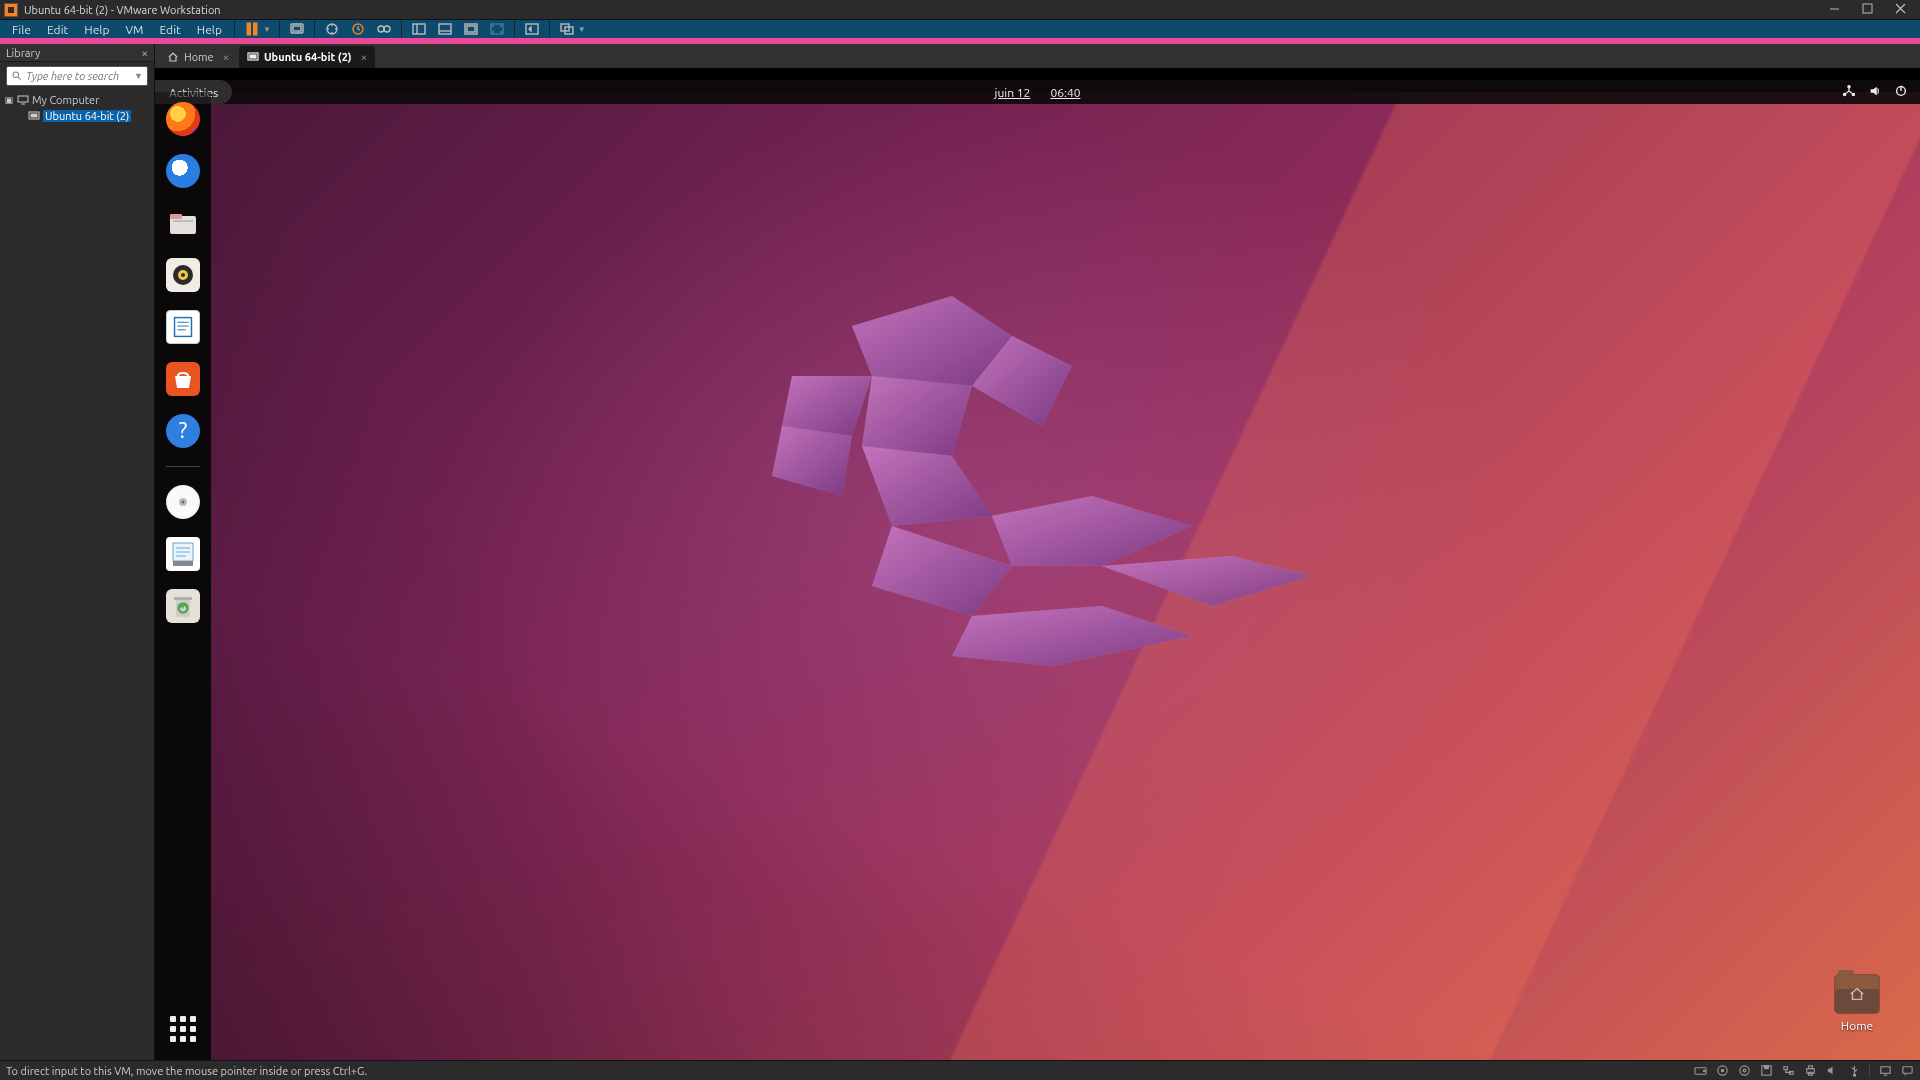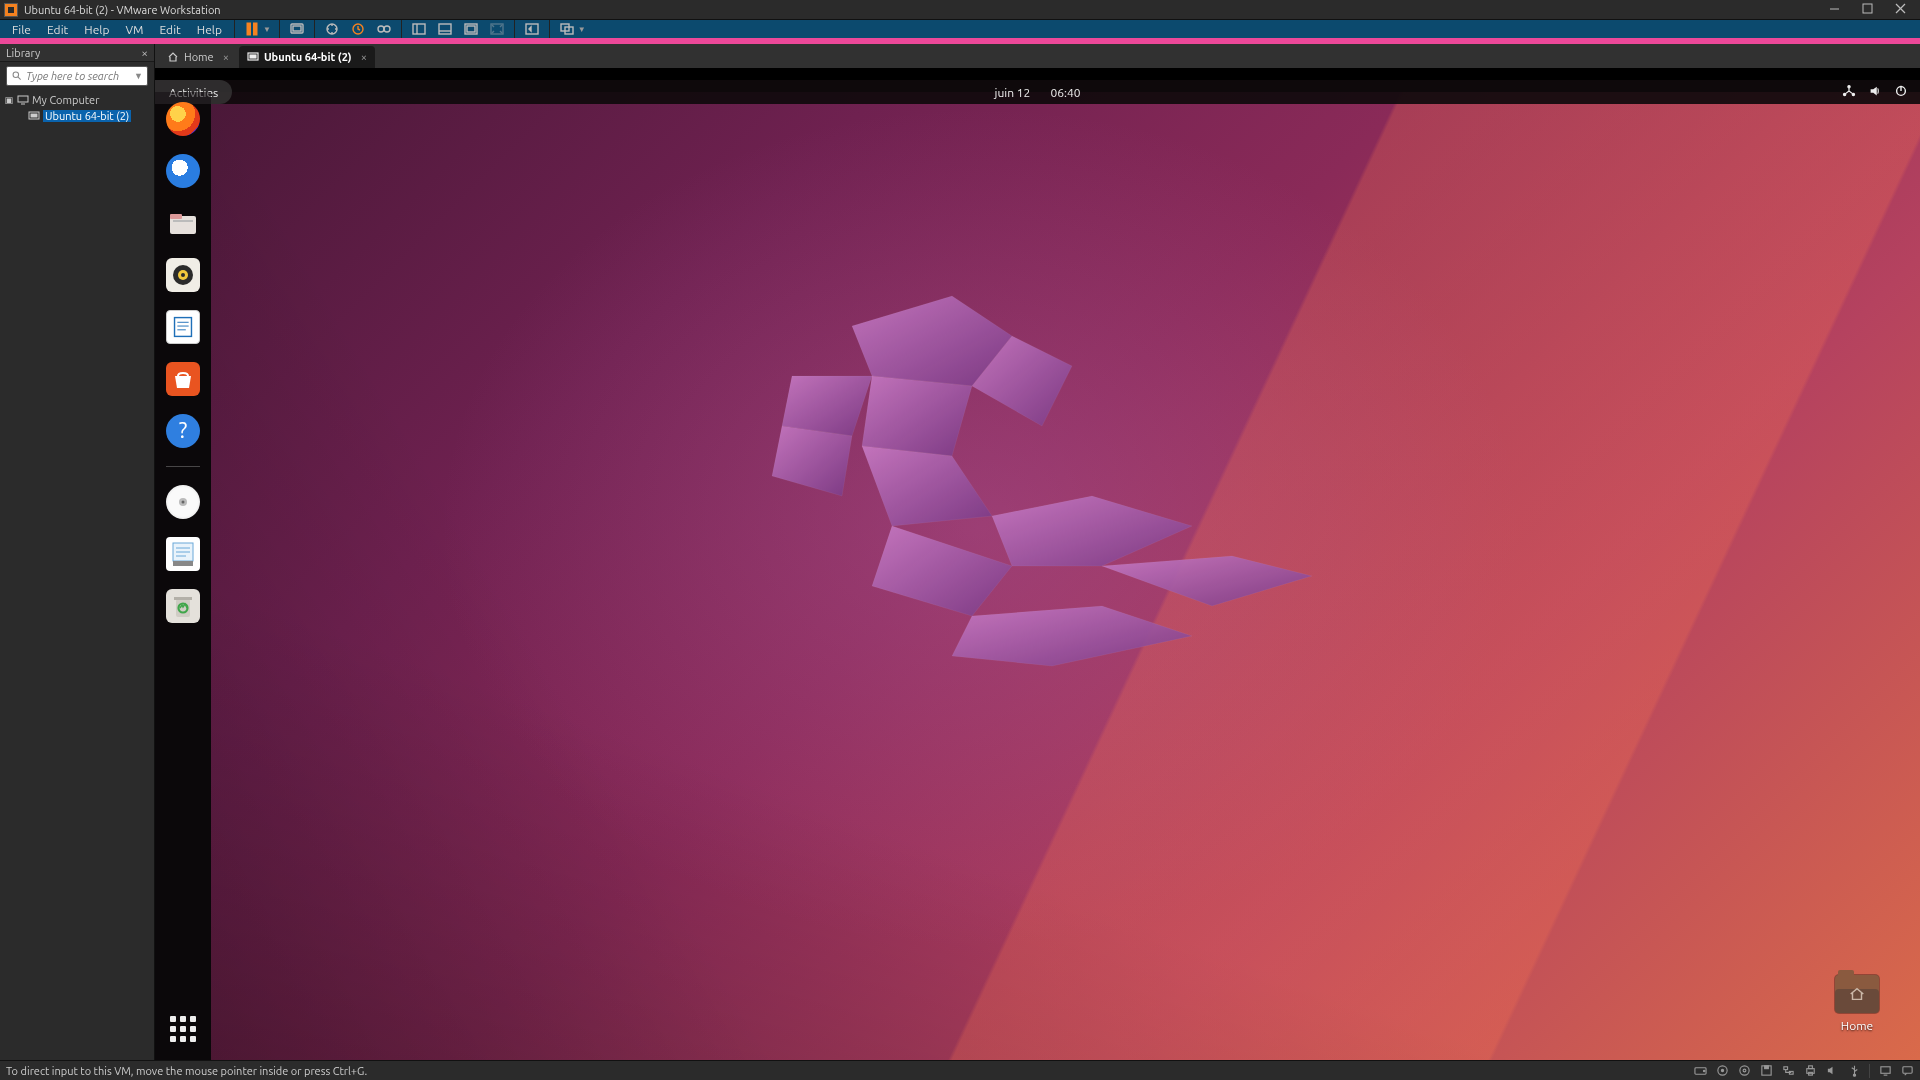--- a/index.html
+++ b/index.html
@@ -46,21 +46,21 @@
 .tab.active { background: #1a1a1a; color: #fff; }
 .tab .tx { margin-left:4px; color:#999; font-size:11px; cursor:pointer; }
 .tab .ticon { width:12px; height:12px; display:inline-flex; align-items:center; justify-content:center; }
 
 
 .vm { flex: 1; background: #000; position: relative; overflow:hidden; }
 
 
 .gnome-top { position: absolute; top: 12px; left: 0; right: 0; height: 24px; background: rgba(15,10,12,0.92); display: flex; align-items: center; font-size: 12px; color: #eee; }
 .activities { background: rgba(60,60,60,0.7); height: 24px; display:flex; align-items:center; padding:0 14px; border-top-right-radius:12px; border-bottom-right-radius:12px; cursor:pointer; }
-.gnome-center { position:absolute; left:50%; transform:translateX(-50%); display:flex; gap:20px; }
+.gnome-center { position:absolute; left:50%; transform:translateX(-50%); display:flex; gap:20px;text-decoration:underline; }
 .gnome-right { margin-left:auto; display:flex; gap:12px; padding-right:12px; align-items:center; }
 .gnome-right svg { width:14px; height:14px; }
 
 
 .dock { position: absolute; top: 24px; left: 0; bottom: 0; width: 56px; background: rgba(20,15,18,0.55); display:flex; flex-direction:column; align-items:center; padding-top:10px; gap:18px; }
 .dock .dicon { width:34px; height:34px; border-radius:6px; cursor:pointer; display:flex; align-items:center; justify-content:center; position:relative; }
 .dock .dsep { width:34px; height:1px; background:rgba(255,255,255,0.25); }
 .dock .apps-grid { margin-top:auto; margin-bottom:18px; display:grid; grid-template-columns:repeat(3,6px); grid-template-rows:repeat(3,6px); gap:4px; cursor:pointer; }
 .dock .apps-grid span { width:6px; height:6px; background:#eee; border-radius:1px; }
 

